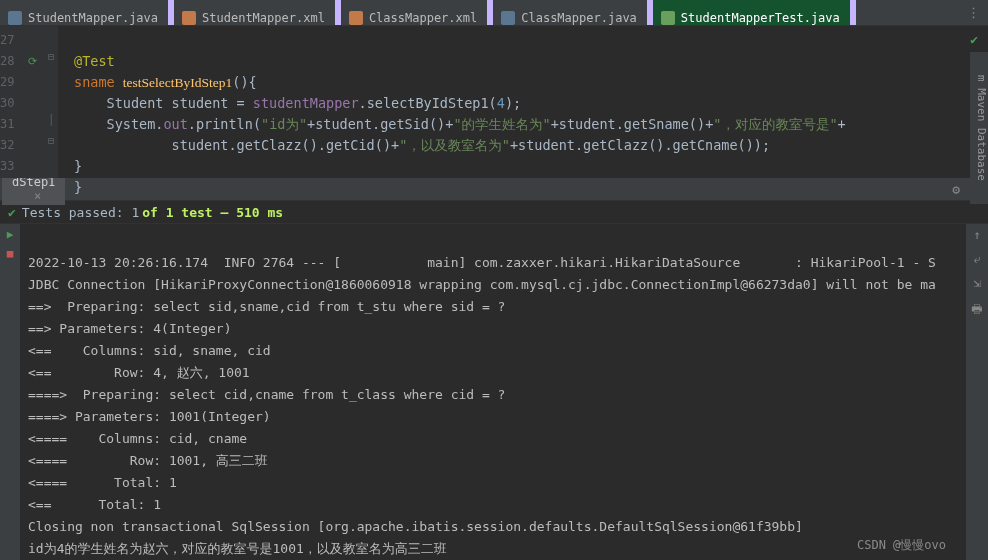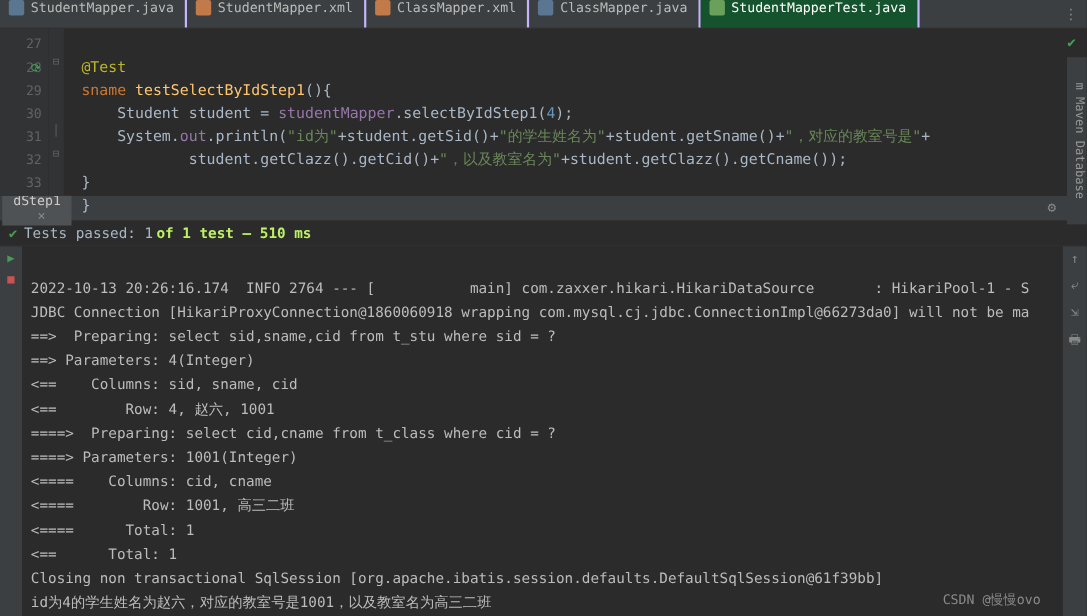--- a/index.html
+++ b/index.html
@@ -1,34 +1,34 @@
 <!DOCTYPE html>
 <html><head>
 <meta charset="utf-8">
 <style>
 * { margin:0; padding:0; box-sizing:border-box; }
 body { width:988px; height:560px; background:#2b2b2b; font-family:'Consolas','Monaco',monospace; font-size:13px; color:#a9b7c6; overflow:hidden; position:relative; }
 .tabs { display:flex; background:#3c3f41; height:26px; border-bottom:1px solid #323232; }
-.tab { display:flex; align-items:flex-start; padding:0 10px 0 8px; border-right:2px solid #c4b5fd; color:#bbbbbb; cursor:pointer; font-size:12px; }
+.tab { display:flex; align-items:flex-end; padding:0 10px 0 8px; border-right:6px solid #c4b5fd; color:#bbbbbb; cursor:pointer; font-size:12px; }
 .tab.active { background:#14532d; color:#fff; }
 .tab .ico { width:14px; height:14px; margin-right:6px; border-radius:2px; }
 .ico-java { background:#5b7690; }
 .ico-xml { background:#c27a4a; }
 .ico-test { background:#6ba05c; }
 .right-tools { margin-left:auto; display:flex; align-items:center; padding:0 8px; color:#888; }
 .editor { position:relative; background:#2b2b2b; height:152px; display:flex; }
-.gutter { width:44px; background:#313335; text-align:right; padding:4px 6px 0 0; color:#606366; font-size:12px; line-height:21px; }
+.gutter { width:44px; background:#313335; padding:4px 6px 0 0; color:#606366; font-size:12px; line-height:21px; }
 .gutter .gicon { position:absolute; left:28px; color:#499c54; font-size:11px; }
 .foldcol { width:14px; background:#313335; padding-top:4px; }
 .foldcol span { display:block; height:21px; color:#606366; text-align:center; font-size:10px; }
 .code { padding:4px 0 0 16px; font-size:13.5px; line-height:21px; white-space:pre; }
 .check { position:absolute; top:6px; right:10px; color:#499c54; }
 .c-kw { color:#cc7832; }
 .c-an { color:#bbb529; }
-.c-fn { color:#ffc66d; }
+.c-fn { color:#ffc66d;font-family:Liberation Serif, serif; }
 .c-fld { color:#9876aa; }
 .c-str { color:#6a8759; }
 .c-num { color:#6897bb; }
 .c-pl { color:#a9b7c6; }
 .run-tabs { display:flex; background:#3c3f41; height:22px; align-items:center; padding-left:2px; }
 .run-tab { padding:2px 10px; background:#4e5254; color:#ccc; font-size:12px; display:flex; align-items:center;flex-direction:column; }
 .run-tab .x { margin-left:8px; color:#888; }
 .run-tools { margin-left:auto; display:flex; gap:10px; padding-right:10px; color:#888; }
 .status { display:flex; align-items:center; background:#2b2b2b; height:24px; padding-left:8px; border-top:1px solid #323232; border-bottom:1px solid #323232; }
 .status .chk { color:#499c54; margin-right:6px; }

